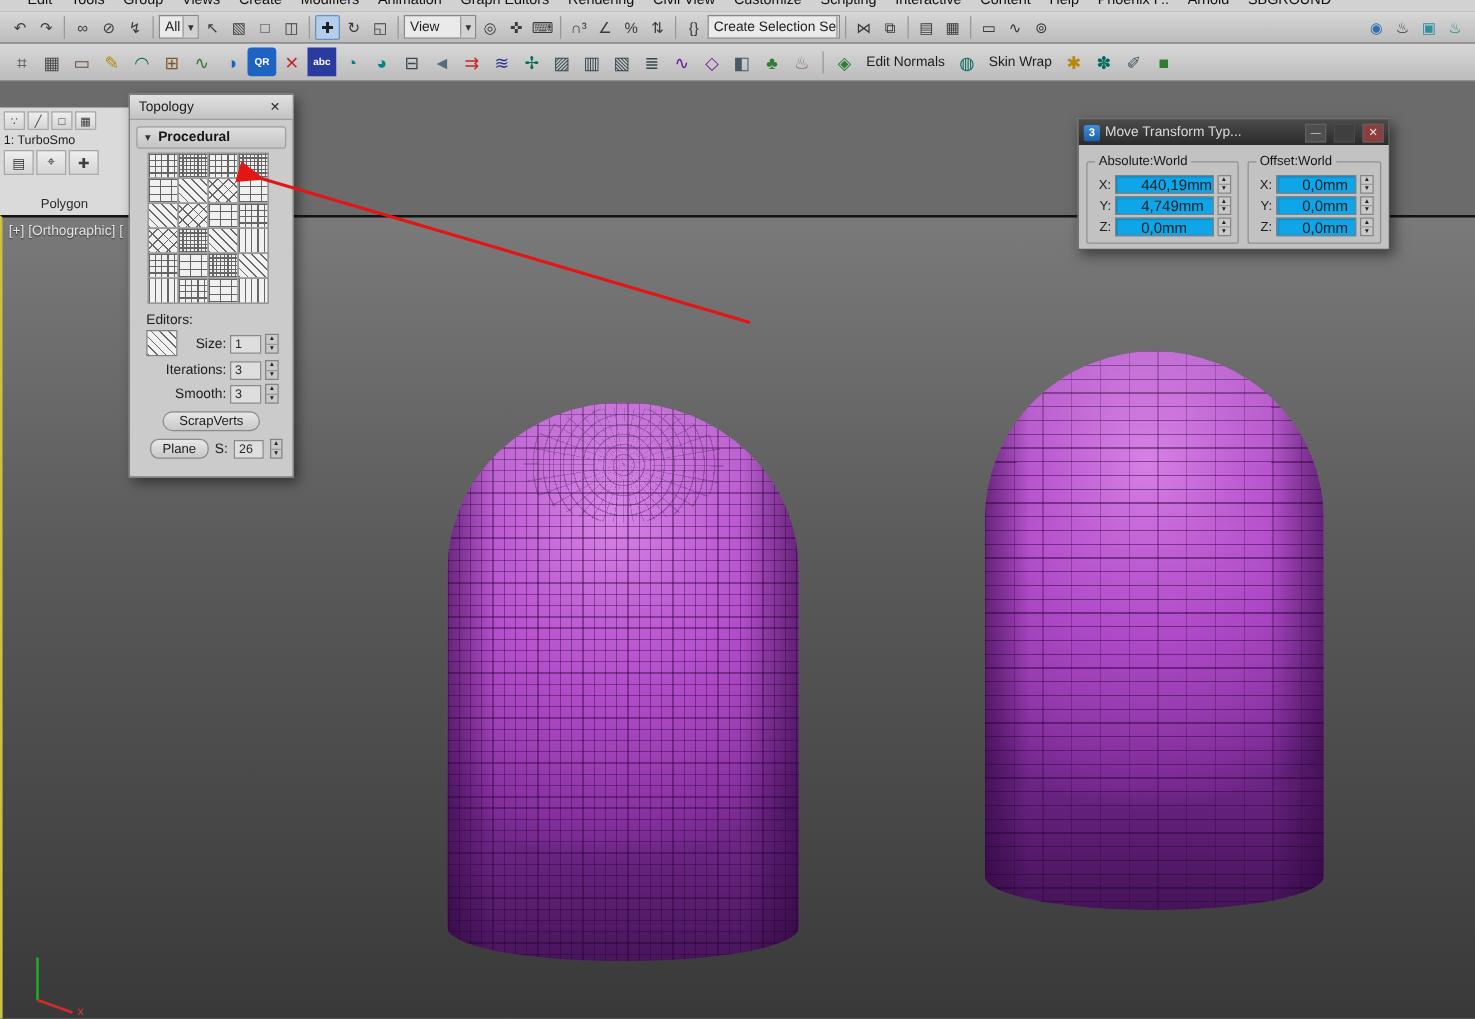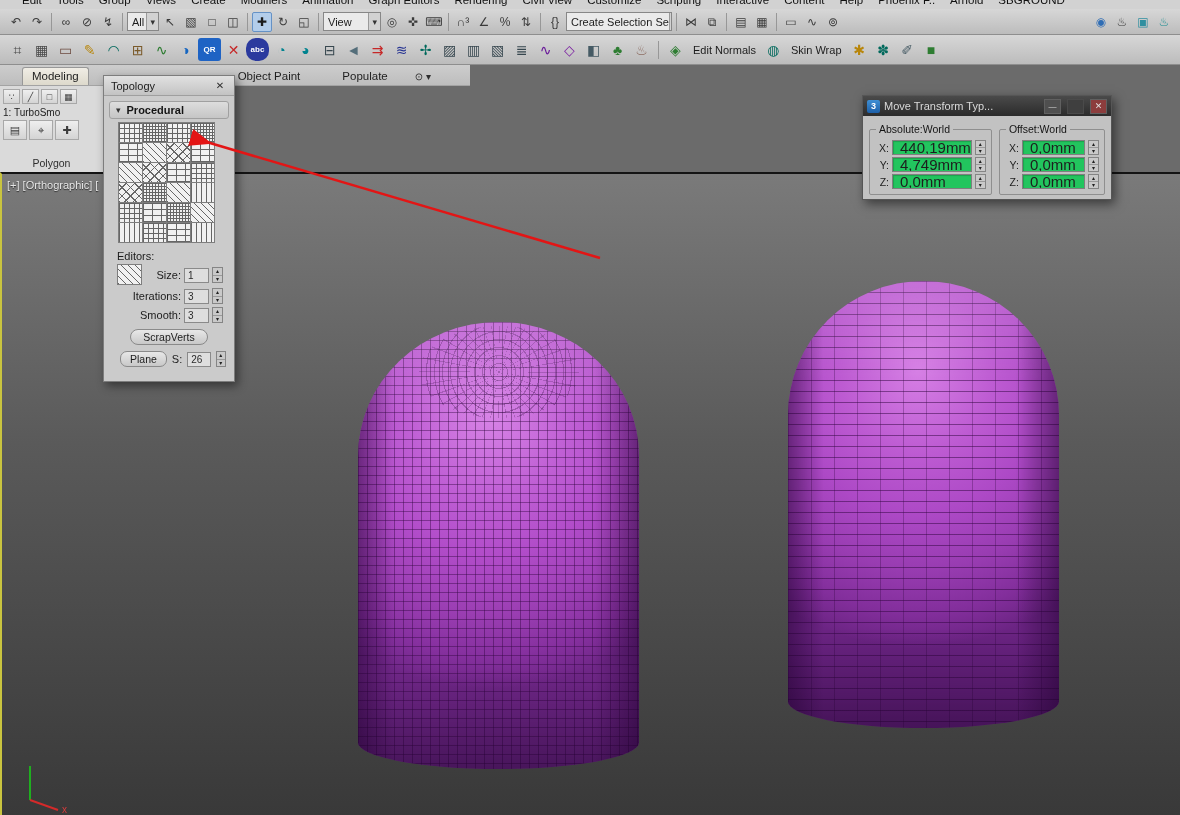--- a/index.html
+++ b/index.html
@@ -102,21 +102,21 @@
   .dlg-btn{width:17px;height:15px;display:flex;align-items:center;justify-content:center;color:#ddd;font-size:9px;background:#4f4f4f;border:1px solid #606060;margin-left:2px}
   .dlg-btn.min::before{content:"—";font-size:8px}
   .dlg-btn.max{background:#3f3f3f;border-color:#4a4a4a}
   .dlg-btn.close{background:#8c3d3d}
   .dlg-btn.close::before{content:"✕"}
   .dlg-body{display:flex;gap:7px;padding:9px 6px 5px}
   .txgroup{position:relative;flex:1;border:1px solid #8f8f8f;border-radius:2px;padding:8px 4px 3px;margin-top:4px}
   .txlegend{position:absolute;top:-7px;left:6px;background:#c2c2c2;padding:0 3px;font-size:10.5px;color:#141414;white-space:nowrap}
   .txrow{display:flex;align-items:center;gap:3px;margin:2px 1px}
   .txl{width:14px;text-align:right;font-size:10.5px;color:#1e1e1e}
-  .txf{flex:1;height:15px;background:#22c55e;border:1px solid #7f7f7f;box-shadow:inset 1px 1px 1px rgba(0,0,0,.18);font-size:15px;display:flex;align-items:center;padding-left:7px;color:#1e1e1e;white-space:nowrap;overflow:hidden}
+  .txf{flex:1;height:15px;background:#0ea5e9;border:1px solid #7f7f7f;box-shadow:inset 1px 1px 1px rgba(0,0,0,.18);font-size:12px;display:flex;align-items:center;padding-left:20px;color:#1e1e1e;white-space:nowrap;overflow:hidden}
   .txrow .spn{height:15px}
 
   
   .arrow-overlay{position:absolute;inset:0;z-index:40;pointer-events:none}
 </style>
 </head>
 <body>
 
 <div class="app">
 
@@ -229,21 +229,21 @@
     <span class="ticon" style="color:#4a4a4a">⌗</span>
         <span class="ticon" style="color:#4a4a4a">▦</span>
         <span class="ticon" style="color:#6d4c41">▭</span>
         <span class="ticon" style="color:#b8860b">✎</span>
         <span class="ticon" style="color:#00695c">◠</span>
         <span class="ticon" style="color:#7a5a2a">⊞</span>
         <span class="ticon" style="color:#2e7d32">∿</span>
         <span class="ticon" style="color:#1565c0">◑</span>
         <span class="ticon" style="background:#1e63c4;color:#fff;font-size:8px;font-weight:700;border-radius:3px">QR</span>
         <span class="ticon" style="color:#c62828">✕</span>
-        <span class="ticon" style="background:#2b3a9e;color:#fff;font-size:8px;font-weight:700;border-radius:10px">abc</span>
+        <span class="ticon" style="background:#2b3a9e;color:#fff;font-size:8px;font-weight:700;border-radius:0">abc</span>
         <span class="ticon" style="color:#00838f">◔</span>
         <span class="ticon" style="color:#00838f">◕</span>
         <span class="ticon" style="color:#37474f">⊟</span>
         <span class="ticon" style="color:#546e7a">◄</span>
         <span class="ticon" style="color:#c62828">⇉</span>
         <span class="ticon" style="color:#283593">≋</span>
         <span class="ticon" style="color:#00695c">✢</span>
         <span class="ticon" style="color:#37474f">▨</span>
         <span class="ticon" style="color:#37474f">▥</span>
         <span class="ticon" style="color:#37474f">▧</span>
@@ -268,26 +268,20 @@
     <span class="tgroup">
 
     <span class="ticon" style="color:#b8860b">✱</span>
         <span class="ticon" style="color:#00695c">✽</span>
         <span class="ticon" style="color:#455a64">✐</span>
         <span class="ticon" style="color:#2e7d32">■</span>
       </span>
   </div>
 
   <div class="midzone">
-    <div class="tabstrip">
-      <span class="rtab active">Modeling</span>
-      <span class="rtab rtab-op">Object Paint</span>
-      <span class="rtab rtab-pop">Populate</span>
-      <span class="rib-config"></span>
-    </div>
     <div class="ribbonpanel">
       <div class="rp-row">
 
       <span class="rp-icon">∵</span>
           <span class="rp-icon">╱</span>
           <span class="rp-icon">□</span>
           <span class="rp-icon">▦</span>
         </div>
       <div class="rp-mod">1: TurboSmo</div>
       <div class="rp-row">

